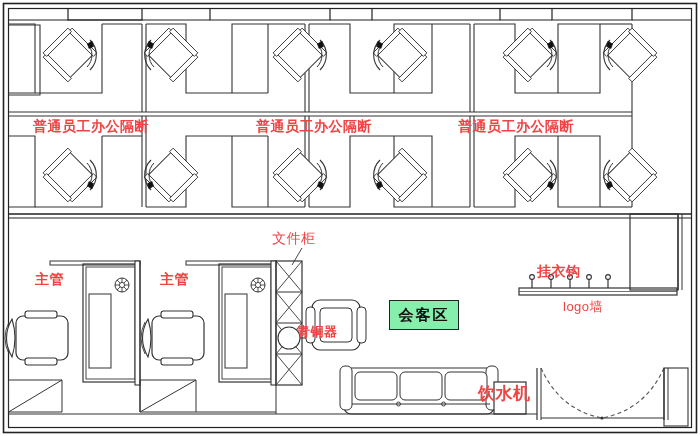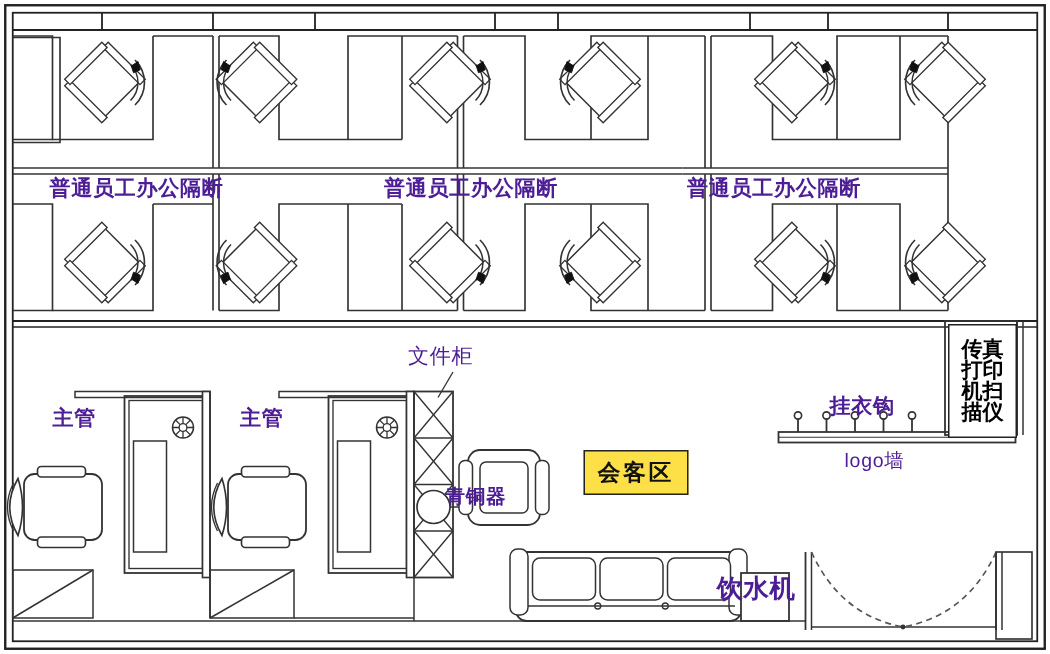--- a/index.html
+++ b/index.html
@@ -20,21 +20,21 @@
   }
   #plan-svg {
     position: absolute;
     left: 0;
     top: 0;
     display: block;
   }
   .lbl {
     position: absolute;
     font-family: "DejaVu Sans", "Liberation Sans", sans-serif;
-    color: #4c1d95;
+    color: #ef4444;
     white-space: nowrap;
     line-height: 1.05;
     letter-spacing: 0.5px;
     user-select: none;
   }
   .lbl-cubicle {
     font-size: 14px;
     font-weight: 700;
   }
   .lbl-sup {
@@ -64,21 +64,21 @@
   }
   .lbl-fax {
     font-size: 14px;
     font-weight: 700;
     line-height: 1.0;
     text-align: center;
   }
   .boxed {
     position: absolute;
     border: 1.4px solid #222;
-    background: #fde047;
+    background: #86efac;
     display: flex;
     align-items: center;
     justify-content: center;
     font-size: 15px;
     font-weight: 700;
     color: #111;
     letter-spacing: 2px;
   }
   .boxed-fax {
     position: absolute;
@@ -456,23 +456,20 @@
   <div class="lbl lbl-sup" style="left:35px; top:272px;">主管</div>
 
   <div class="lbl lbl-sup" style="left:160px; top:272px;">主管</div>
 
   <div class="lbl lbl-cab" style="left:272px; top:231px;">文件柜</div>
 
   <div class="lbl lbl-bronze" style="left:297px; top:325px;">青铜器</div>
 
   <div class="boxed" style="left:389px; top:300px; width:68px; height:28px;">会客区</div>
 
-  <div class="lbl lbl-hook" style="left:537px; top:264px;margin-left:16px;">挂衣钩</div>
+  <div class="lbl lbl-hook" style="left:537px; top:264px;">挂衣钩</div>
 
   <div class="lbl lbl-logo" style="left:563px; top:300px;">logo墙</div>
 
   <div class="lbl lbl-water" style="left:478px; top:385px;">饮水机</div>
 
-  <div class="boxed-fax" style="left:632px; top:216px; width:44px; height:70px;">
-    <span class="lbl-fax" style="position:static; display:block; width:40px; word-break:break-all;">传真打印机扫描仪</span>
-  </div>
 
 </div>
 
 </body></html>

